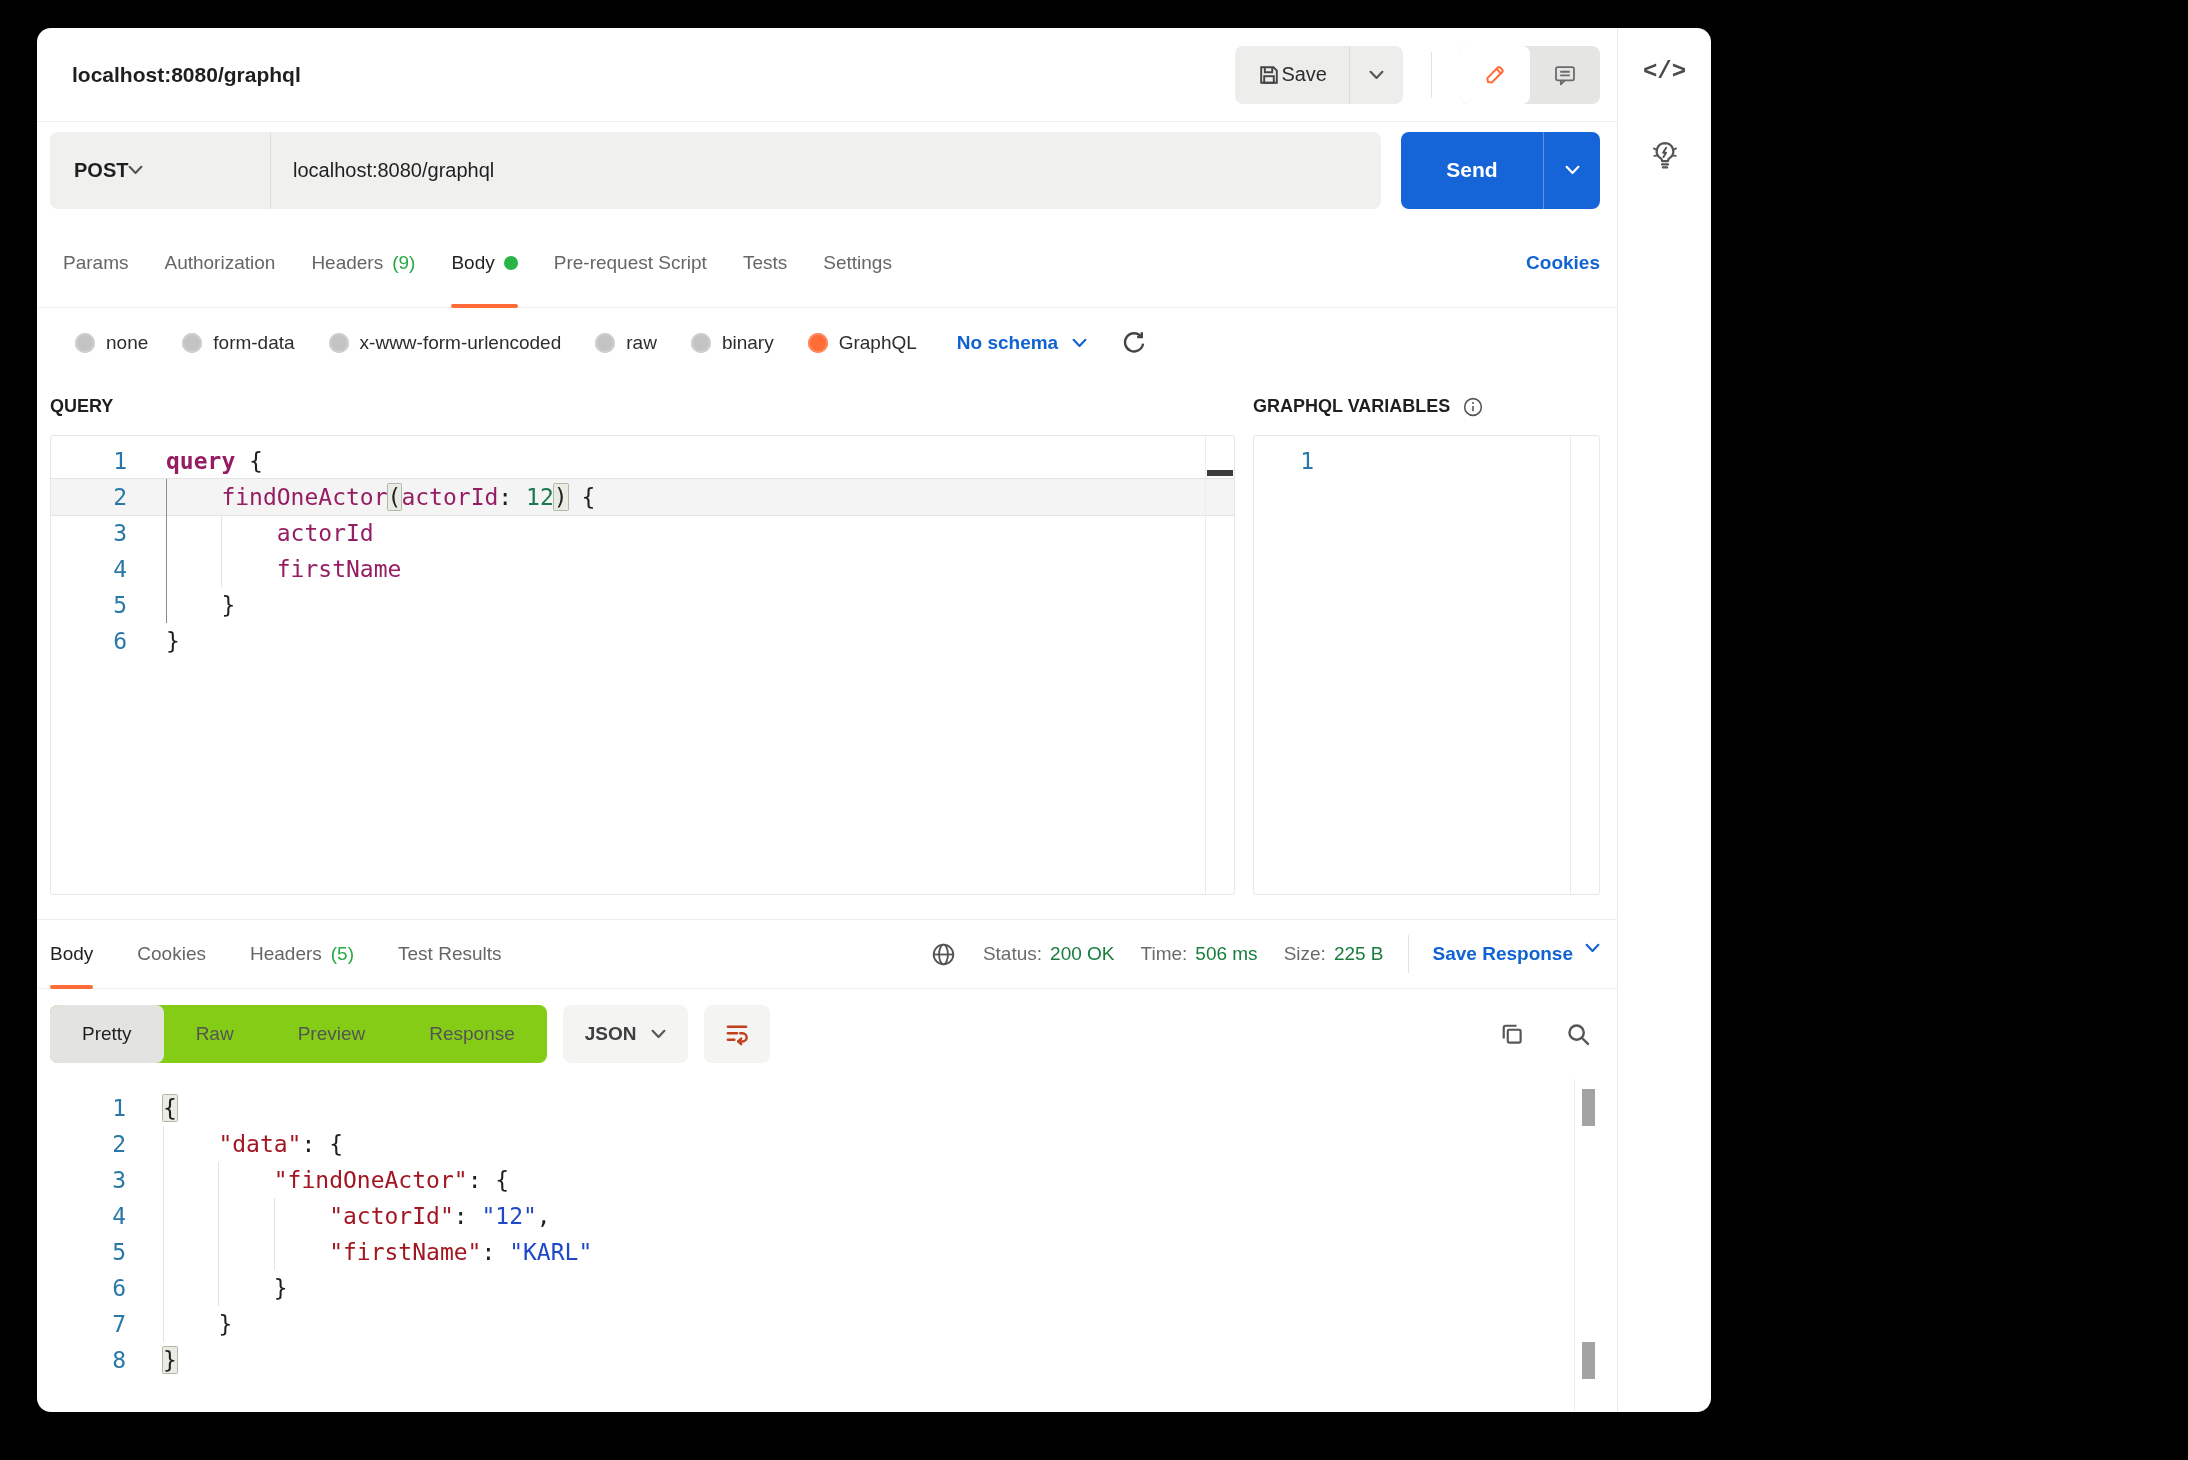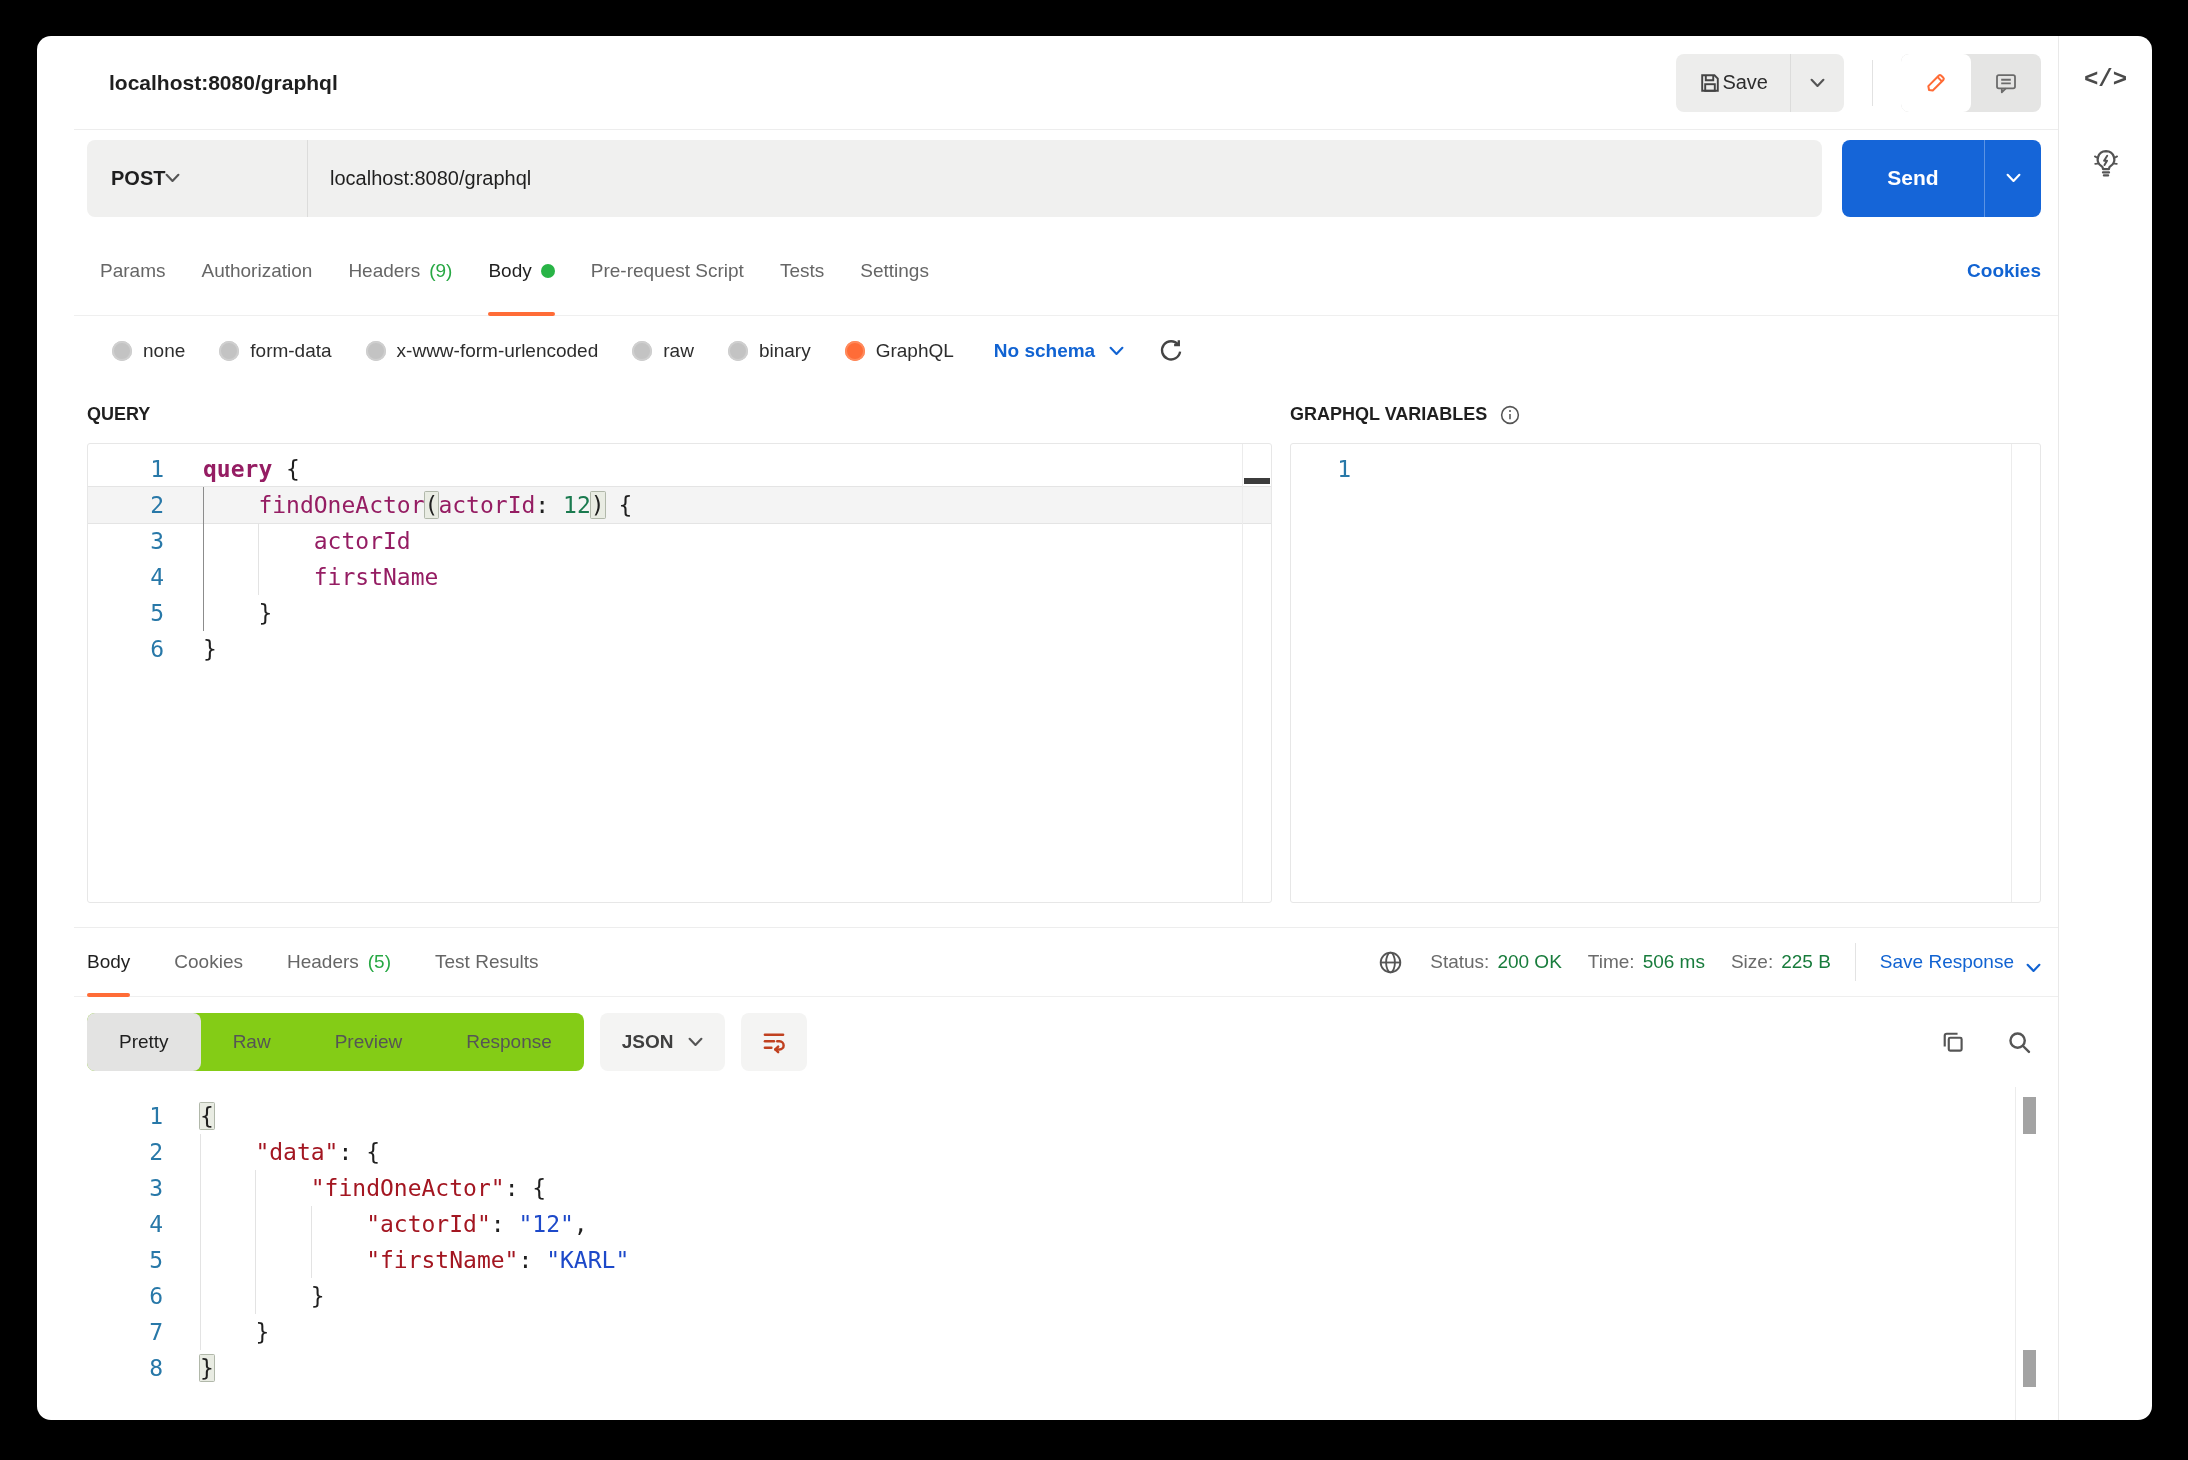--- a/index.html
+++ b/index.html
@@ -1,18 +1,18 @@
 <!DOCTYPE html>
 <html><head>
 <meta charset="utf-8">
 <style>
   * { margin:0; padding:0; box-sizing:border-box; }
   html,body { width:2188px; height:1460px; background:#000; font-family:"Liberation Sans", sans-serif; }
-  .window { position:absolute; left:37px; top:36px; width:2115px; height:1384px; background:#fff;
-            border-radius:14px; overflow:hidden; display:flex;padding-left:37px; }
+  .window { position:absolute; left:37px; top:28px; width:1674px; height:1384px; background:#fff;
+            border-radius:14px; overflow:hidden; display:flex; }
   .main { flex:1; min-width:0; display:flex; flex-direction:column; }
 
   
   .topbar { height:94px; flex:none; display:flex; align-items:center; justify-content:space-between;
             border-bottom:1px solid #ededed; padding:0 17px 0 35px; }
   .title { font-size:21px; font-weight:700; color:#1f1f1f; }
   .topbar-right { display:flex; align-items:center; }
   button { border:none; background:none; font-family:inherit; cursor:pointer; }
   .save-group { display:flex; }
   .save-btn { background:#ededec; height:58px; border-radius:8px 0 0 8px; padding:0 22px;
@@ -87,21 +87,21 @@
   .qthumb { position:absolute; right:1px; top:34px; width:26px; height:6px; background:#3c3c3c; }
 
   
   .resp-header { height:70px; flex:none; border-top:1px solid #ededed; border-bottom:1px solid #efefef;
                  display:flex; align-items:stretch; justify-content:space-between; padding:0 17px 0 13px; }
   .rtabs { display:flex; gap:44px; }
   .resp-meta { display:flex; align-items:center; font-size:19px; }
   .mlabel { color:#6b6b6b; margin:0 8px 0 26px; }
   .mval { color:#187c3c; }
   .vdiv2 { width:1px; height:38px; background:#e3e3e3; margin:0 24px; }
-  .save-resp { display:flex; align-items:flex-end; gap:12px; font-weight:400; color:#1163d2; }
+  .save-resp { display:flex; align-items:flex-start; gap:12px; font-weight:700; color:#1163d2; }
   .save-resp .chev { color:#1163d2; }
 
   
   .resp-toolbar { height:90px; flex:none; display:flex; align-items:center; padding:0 17px 0 13px; }
   .seg { background:#84cc16; border-radius:8px; height:58px; display:flex; }
   .segitem { padding:0 32px; display:flex; align-items:center; font-size:19px; color:#555; border-radius:8px; }
   .segitem.active { background:#e3e3e2; color:#1f1f1f; }
   .fmt { margin-left:16px; background:#f4f4f3; border-radius:8px; height:58px; padding:0 22px;
          display:flex; align-items:center; gap:14px; font-size:19px; font-weight:600; color:#3f3f3f; }
   .fmt .chev { color:#555; }

